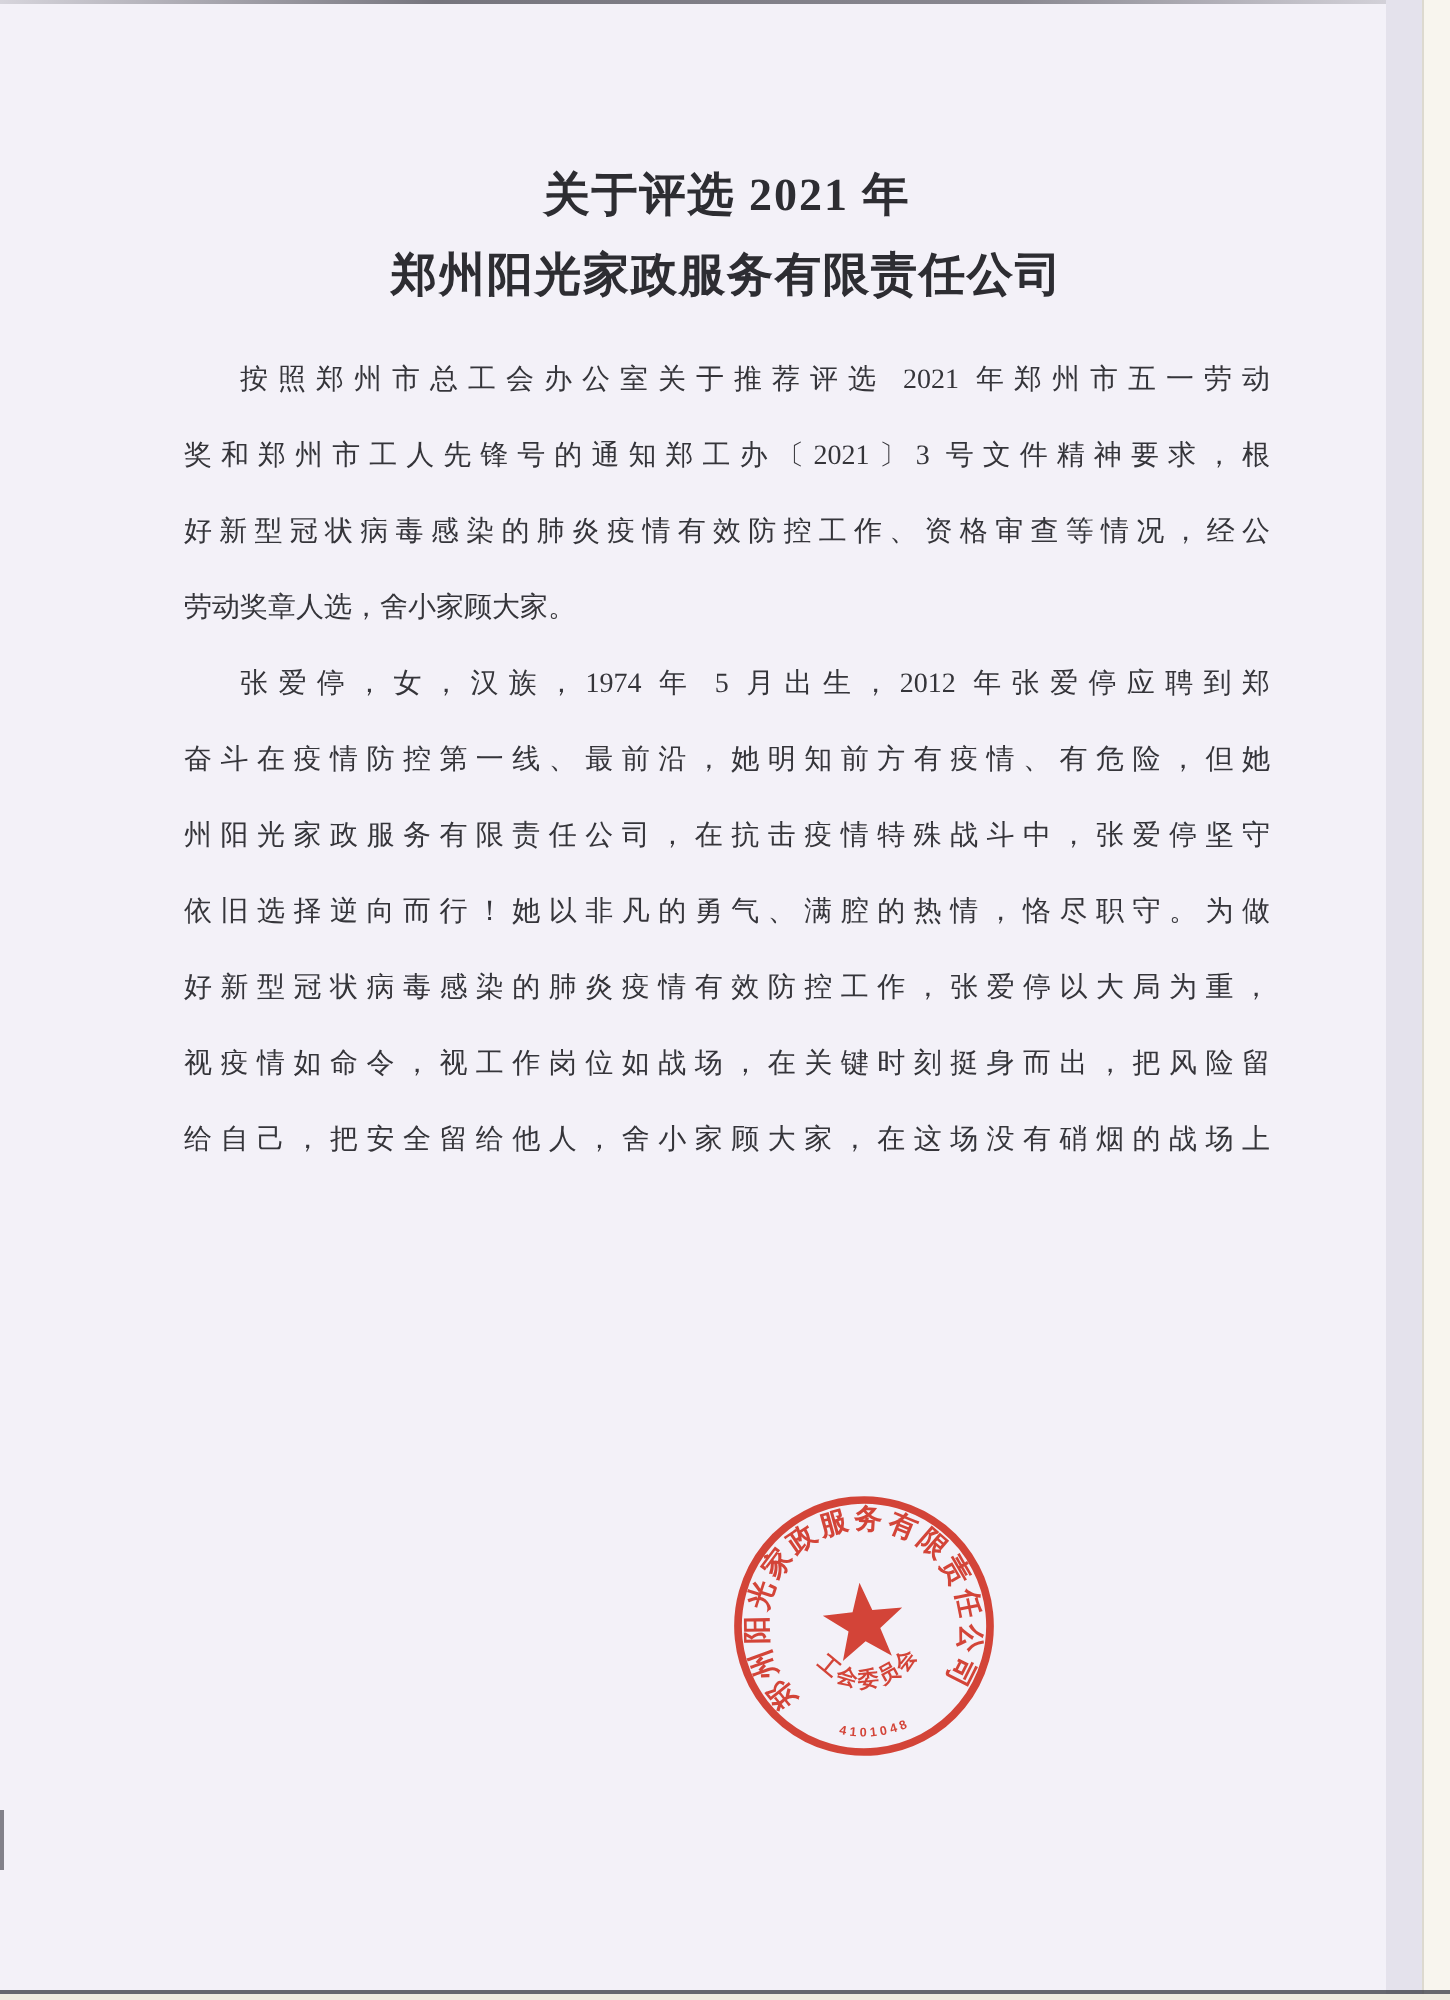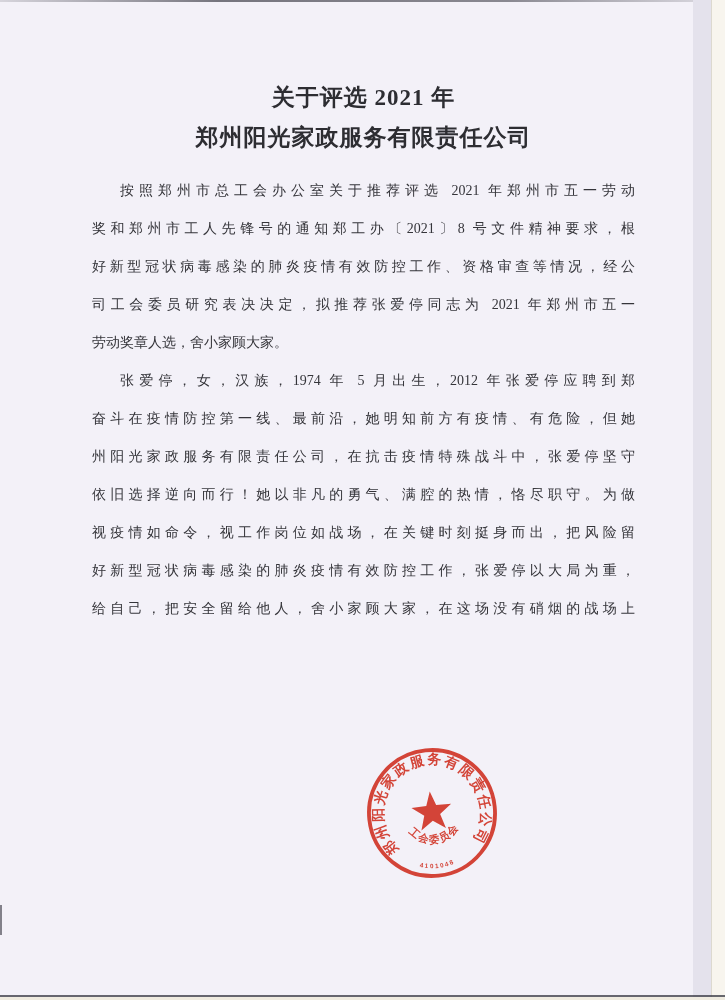--- a/index.html
+++ b/index.html
@@ -74,30 +74,29 @@
   <div class="scan-bottom"></div>
   <div class="scan-bottom-paper"></div>
   <div class="scan-left-mark"></div>
 
   <div class="content">
     <div class="title-line">关于评选 2021 年</div>
     <div class="title-line">郑州阳光家政服务有限责任公司</div>
 
     <div class="body-block">
         <div class="bline indent stretch">按照郑州市总工会办公室关于推荐评选 2021 年郑州市五一劳动</div>
-        <div class="bline stretch">奖和郑州市工人先锋号的通知郑工办〔2021〕8 号文件精神要求，根</div>
+        <div class="bline stretch">奖和郑州市工人先锋号的通知郑工办〔2021〕3 号文件精神要求，根</div>
         <div class="bline stretch">好新型冠状病毒感染的肺炎疫情有效防控工作、资格审查等情况，经公</div>
-        <div class="bline stretch">司工会委员研究表决决定，拟推荐张爱停同志为 2021 年郑州市五一</div>
         <div class="bline">劳动奖章人选，舍小家顾大家。</div>
         <div class="bline indent stretch">张爱停，女，汉族，1974 年 5 月出生，2012 年张爱停应聘到郑</div>
         <div class="bline stretch">奋斗在疫情防控第一线、最前沿，她明知前方有疫情、有危险，但她</div>
         <div class="bline stretch">州阳光家政服务有限责任公司，在抗击疫情特殊战斗中，张爱停坚守</div>
         <div class="bline stretch">依旧选择逆向而行！她以非凡的勇气、满腔的热情，恪尽职守。为做</div>
+        <div class="bline stretch">好新型冠状病毒感染的肺炎疫情有效防控工作，张爱停以大局为重，</div>
         <div class="bline stretch">视疫情如命令，视工作岗位如战场，在关键时刻挺身而出，把风险留</div>
-        <div class="bline stretch">好新型冠状病毒感染的肺炎疫情有效防控工作，张爱停以大局为重，</div>
         <div class="bline stretch">给自己，把安全留给他人，舍小家顾大家，在这场没有硝烟的战场上</div>
       </div>
 
   </div>
 
   <svg class="seal" viewBox="0 0 200 200" xmlns="http://www.w3.org/2000/svg">
     <defs>
       <path id="arc-company" d="M 50.5,149.5 A 70,70 0 1 1 149.5,149.5" fill="none"></path>
       <path id="arc-inner" d="M 64.8,124.7 A 43,43 0 0 0 135.2,124.7" fill="none"></path>
       <path id="arc-serial" d="M 60.5,168.4 A 79,79 0 0 0 139.5,168.4" fill="none"></path>

